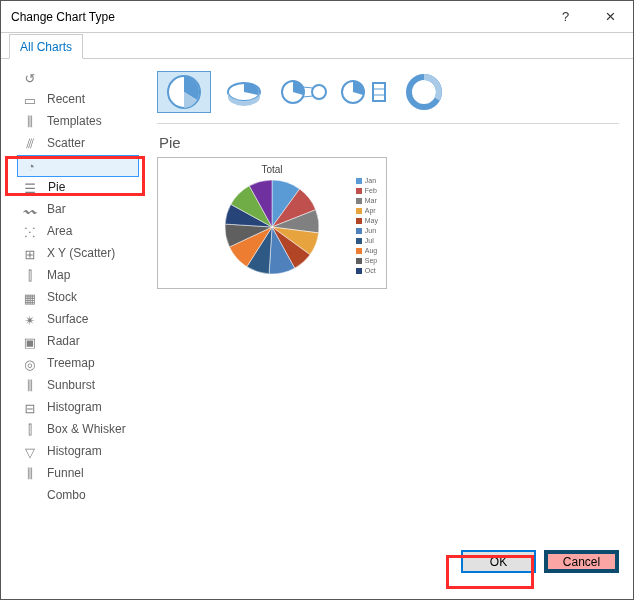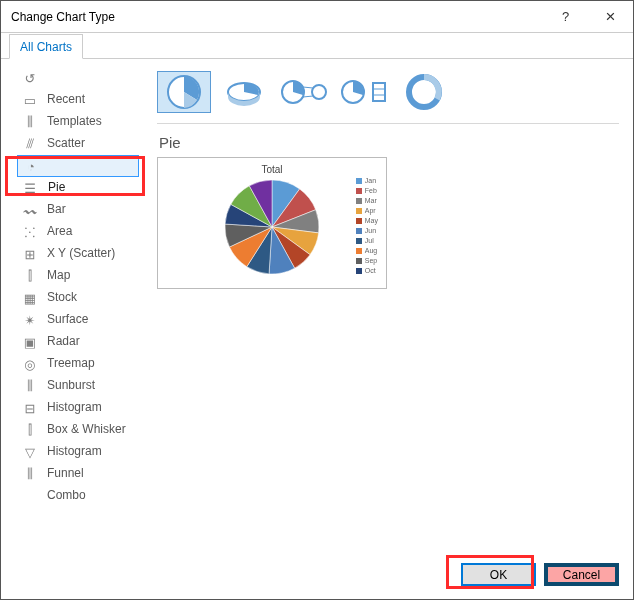--- a/index.html
+++ b/index.html
@@ -166,21 +166,20 @@
     color: #666;
     line-height: 10px;
   }
   .legend div { display: flex; align-items: center; gap: 3px; }
   .legend .sw {
     width: 6px; height: 6px;
   }
   .footer {
     height: 50px;
     display: flex;
-    align-items: center;
     justify-content: flex-end;
     padding-right: 14px;
     gap: 8px;
     border-top: 1px solid transparent;
   }
   .footer button {
     width: 75px;
     height: 23px;
     background: #fca5a5;
     border: 4px solid #0c4a6e;

